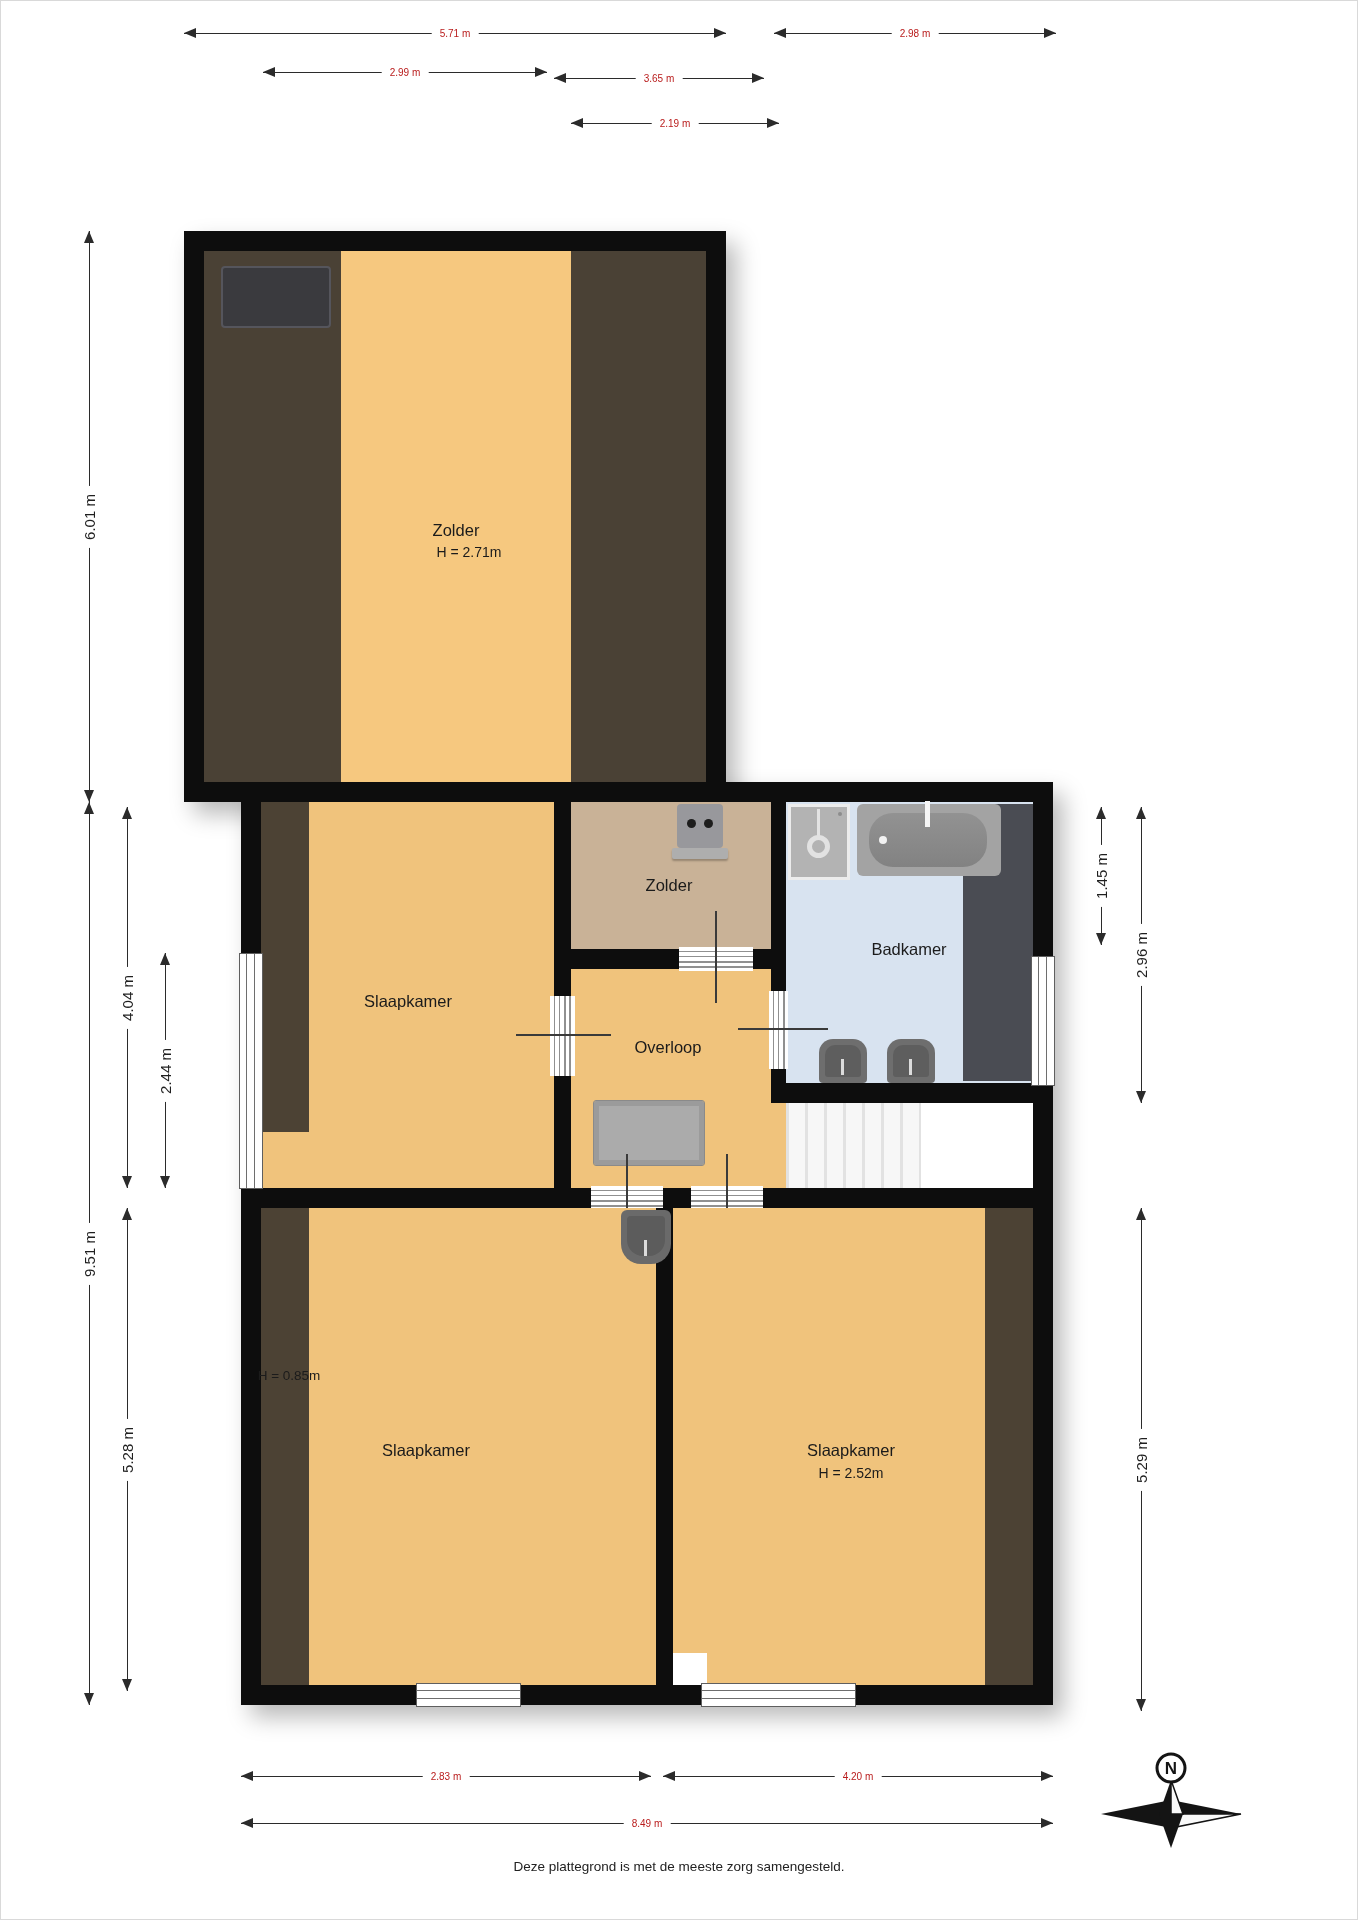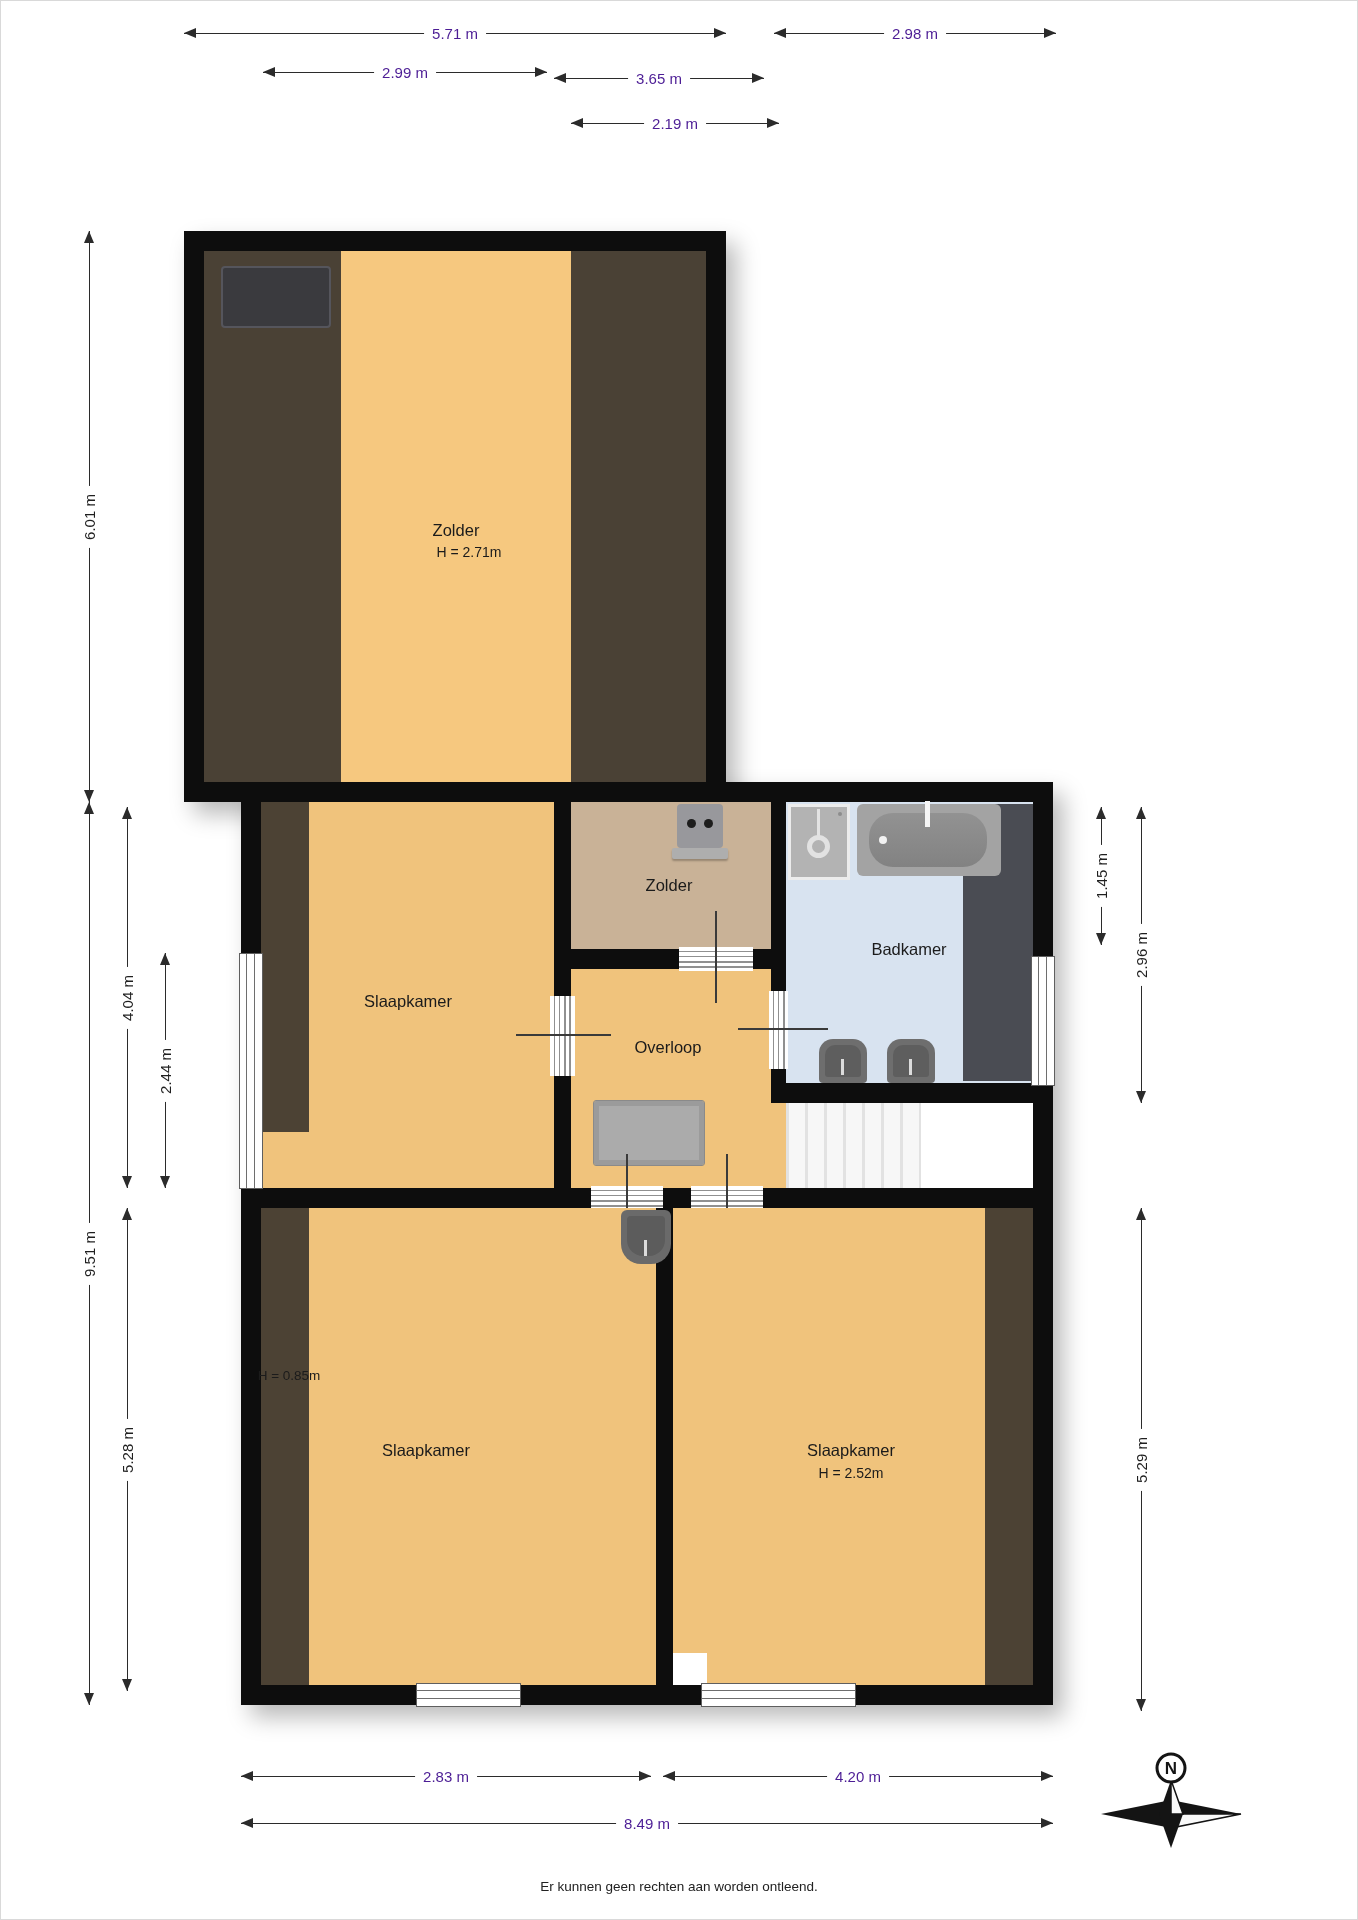--- a/index.html
+++ b/index.html
@@ -12,21 +12,21 @@
   .lbl{position:absolute;transform:translate(-50%,-50%);font-size:16.5px;color:#1b1b1b;white-space:nowrap}
   .lbl.sub{font-size:14px}
   .lbl.sub2{font-size:13.5px}
   
   .dimh{position:absolute;height:0;border-top:1.6px solid #2b2b2b}
   .dimh::before{content:"";position:absolute;left:0;top:-6px;border-top:5px solid transparent;
     border-bottom:5px solid transparent;border-right:12px solid #2b2b2b}
   .dimh::after{content:"";position:absolute;right:0;top:-6px;border-top:5px solid transparent;
     border-bottom:5px solid transparent;border-left:12px solid #2b2b2b}
   .dimh .dl{position:absolute;left:50%;top:-1px;transform:translate(-50%,-50%);background:#fff;
-    padding:0 8px;font-size:15px;color:#4c1d95;white-space:nowrap}
+    padding:0 8px;font-size:10px;color:#b91c1c;white-space:nowrap}
   .dimv{position:absolute;width:0;border-left:1.6px solid #2b2b2b}
   .dimv::before{content:"";position:absolute;top:0;left:-6px;border-left:5px solid transparent;
     border-right:5px solid transparent;border-bottom:12px solid #2b2b2b}
   .dimv::after{content:"";position:absolute;bottom:0;left:-6px;border-left:5px solid transparent;
     border-right:5px solid transparent;border-top:12px solid #2b2b2b}
   .dimv .dl{position:absolute;top:50%;left:-1px;transform:translate(-50%,-50%) rotate(-90deg);background:#fff;
     padding:0 8px;font-size:15px;color:#1f1f1f;white-space:nowrap}
   
   .winv{position:absolute;border:1px solid #5f5f5f;box-sizing:border-box;
     background:linear-gradient(90deg,#fff 0 6px,#6e6e6e 6px 7.5px,#fff 7.5px 14px,#6e6e6e 14px 15.5px,#fff 15.5px 100%)}
@@ -202,15 +202,15 @@
     <svg width="160" height="120" viewBox="0 0 160 120">
       <polygon points="10,68 80,54 150,68 80,82" fill="#141414"></polygon>
       <polygon points="80,68 150,68 80,82" fill="#fafafa" stroke="#141414" stroke-width="1.5"></polygon>
       <polygon points="80,34 92,68 80,102 68,68" fill="#141414"></polygon>
       <polygon points="80,34 92,68 80,68" fill="#fafafa" stroke="#141414" stroke-width="1.5"></polygon>
       <circle cx="80" cy="22" r="14" fill="#fff" stroke="#141414" stroke-width="3"></circle>
       <text x="80" y="28" text-anchor="middle" font-family="Liberation Sans, sans-serif" font-size="17" font-weight="bold" fill="#141414">N</text>
     </svg>
   </div>
 
-  <div class="footer" style="top:1878px">Er kunnen geen rechten aan worden ontleend.</div>
+  <div class="footer" style="top:1858px">Deze plattegrond is met de meeste zorg samengesteld.</div>
 
 </div>
 
 </body></html>

